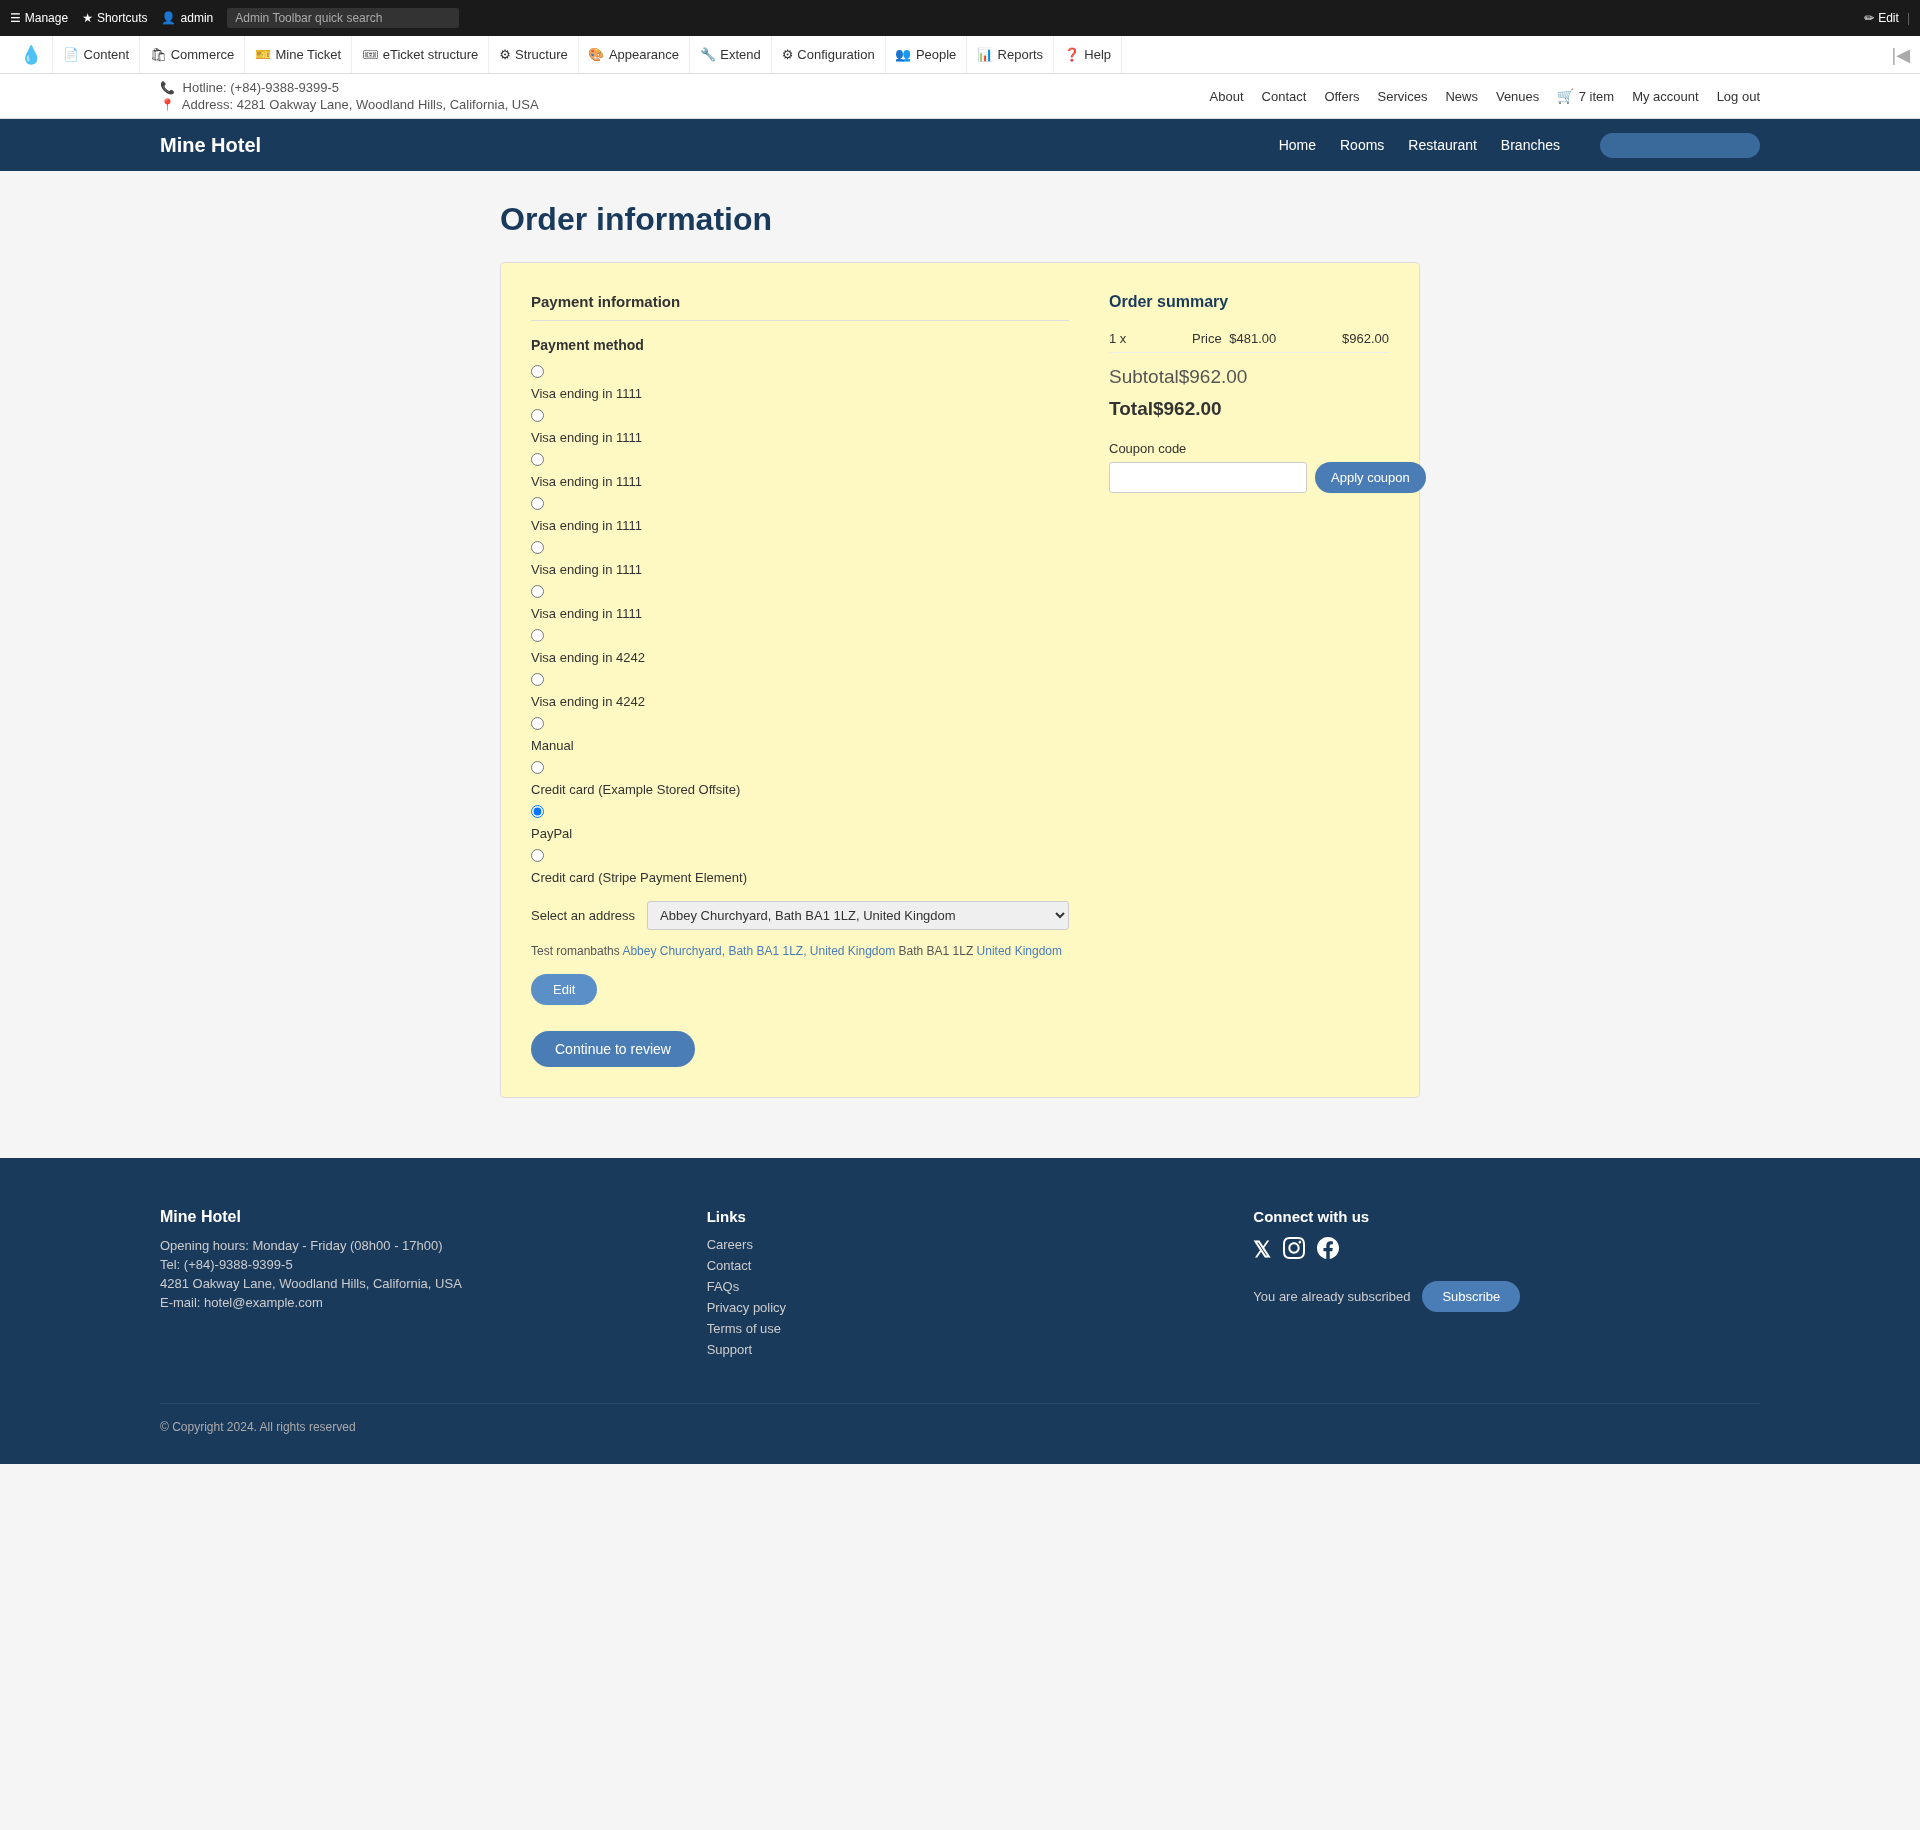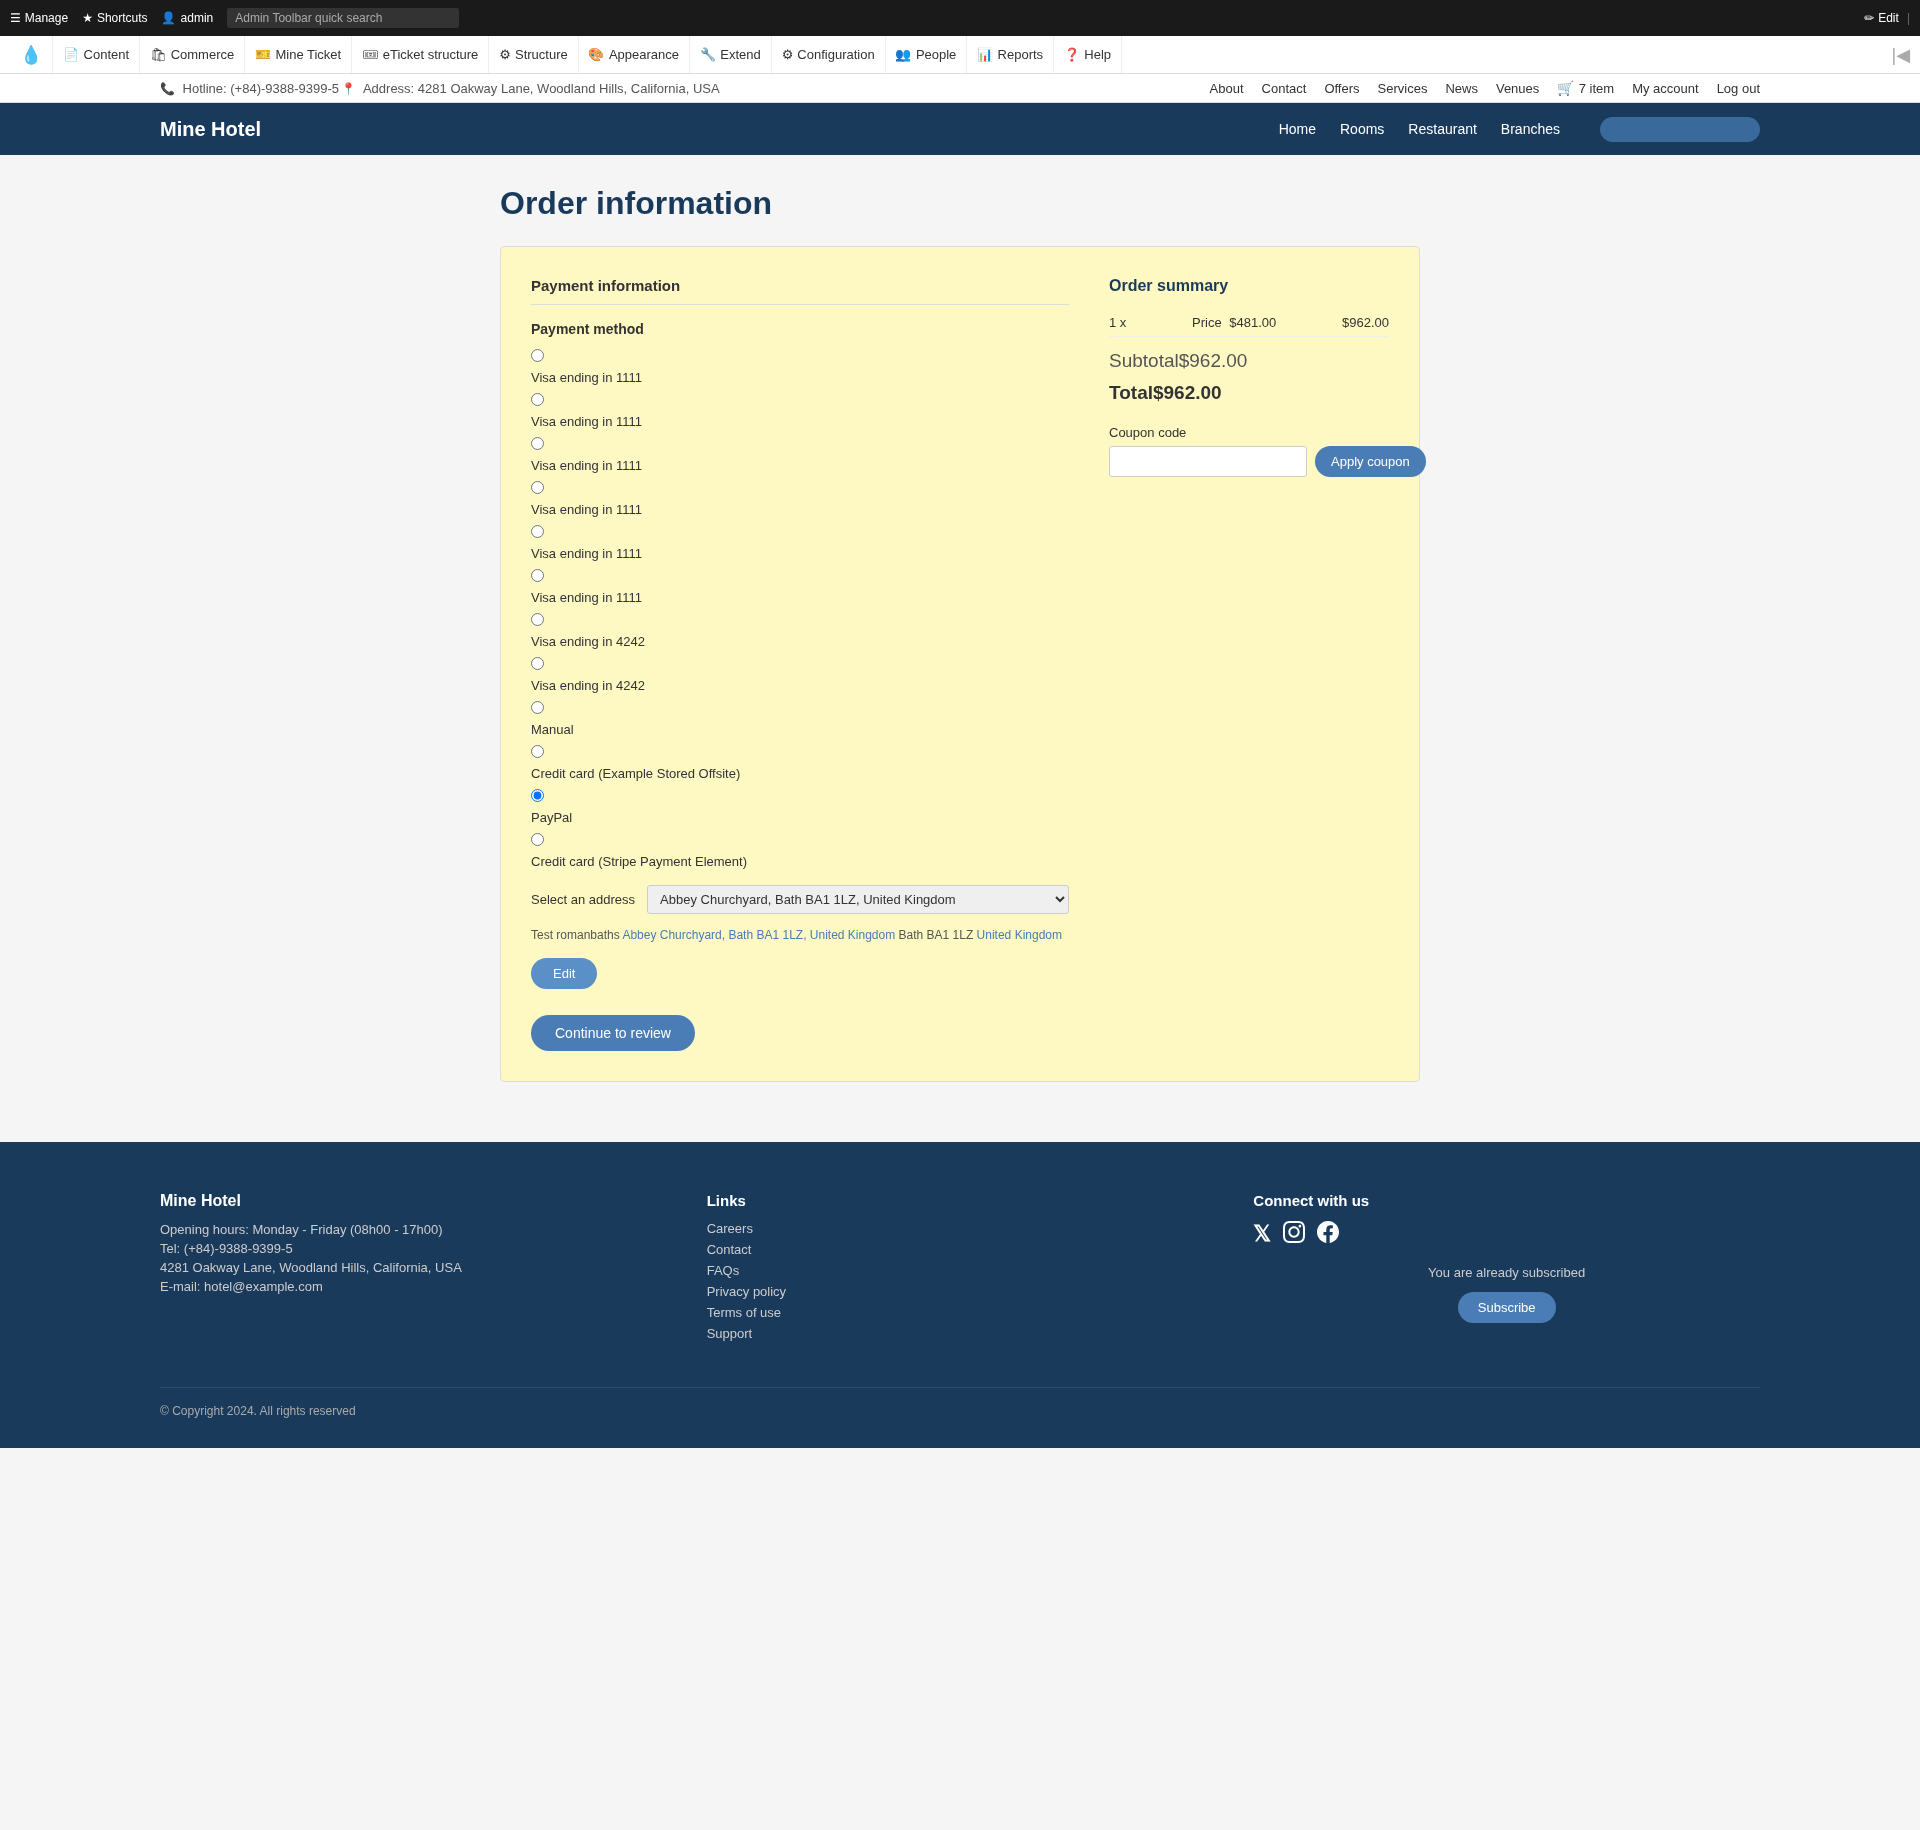--- a/index.html
+++ b/index.html
@@ -49,21 +49,21 @@
     
     .site-topbar {
       background: #fff;
       border-bottom: 1px solid #ddd;
       padding: 6px 160px;
       display: flex;
       justify-content: space-between;
       align-items: center;
       font-size: 13px;
     }
-    .site-topbar-left { display: flex; gap: 2px; color: #555; }
+    .site-topbar-left { display: flex; flex-direction: column; gap: 2px; color: #555; }
     .site-topbar-right { display: flex; gap: 18px; align-items: center; }
     .site-topbar-right a { color: #333; text-decoration: none; font-size: 13px; }
     .cart-link { display: flex; align-items: center; gap: 4px; color: #333; text-decoration: none; }
 
     
     .site-mainnav {
       background: #1a3a5c;
       padding: 0 160px;
       display: flex;
       align-items: center;
@@ -187,21 +187,21 @@
     .footer-grid {
       display: grid; grid-template-columns: 1fr 1fr 1fr;
       gap: 40px; margin-bottom: 40px;
     }
     .footer-col-title { color: #fff; font-size: 16px; font-weight: bold; margin-bottom: 12px; }
     .footer-col-subtitle { color: #fff; font-size: 15px; font-weight: bold; margin-bottom: 12px; }
     .footer-col p { font-size: 13px; color: #ccc; margin-bottom: 4px; }
     .footer-col a { display: block; color: #ccc; text-decoration: none; margin-bottom: 6px; font-size: 13px; }
     .social-icons { display: flex; gap: 12px; font-size: 22px; margin-bottom: 16px; }
     .social-icon { color: #fff; cursor: pointer; }
-    .subscribe-row { display: flex; align-items: center; gap: 12px; margin-top: 10px; flex-direction: column; }
+    .subscribe-row { display: flex; align-items: center; gap: 12px; margin-top: 10px; }
     .subscribe-text { font-size: 13px; color: #ccc; }
     .btn-subscribe {
       background: #4a7db5; color: #fff; border: none; border-radius: 20px;
       padding: 8px 20px; font-size: 13px; cursor: pointer;
     }
     .footer-copyright { font-size: 12px; color: #aaa; border-top: 1px solid #2a4a6c; padding-top: 16px; }
 
     
     .icon-phone::before { content: "📞"; font-size: 12px; margin-right: 4px; }
     .icon-location::before { content: "📍"; font-size: 12px; margin-right: 4px; }

